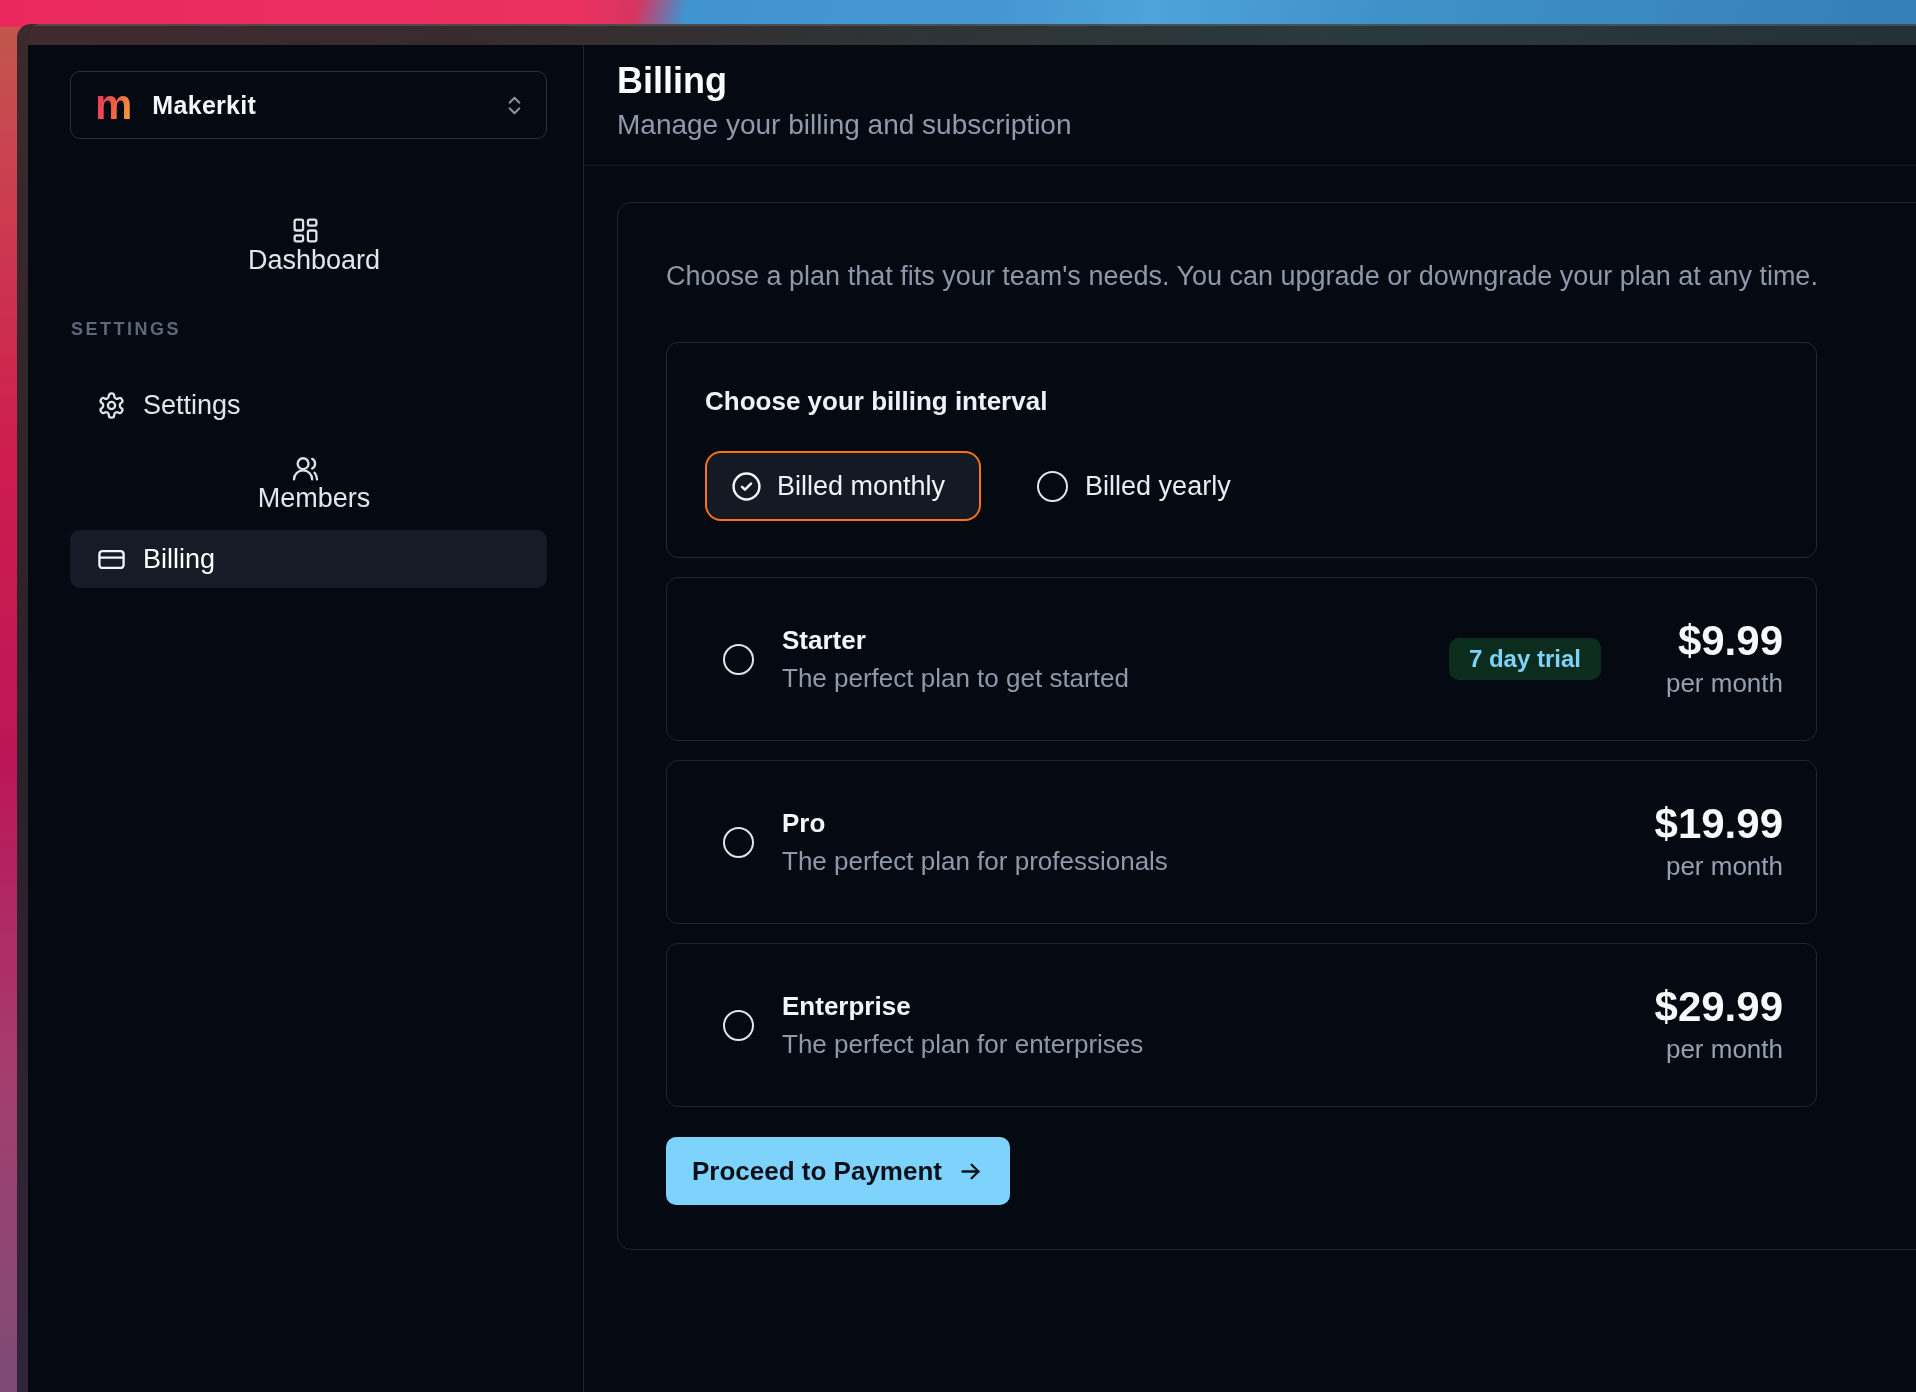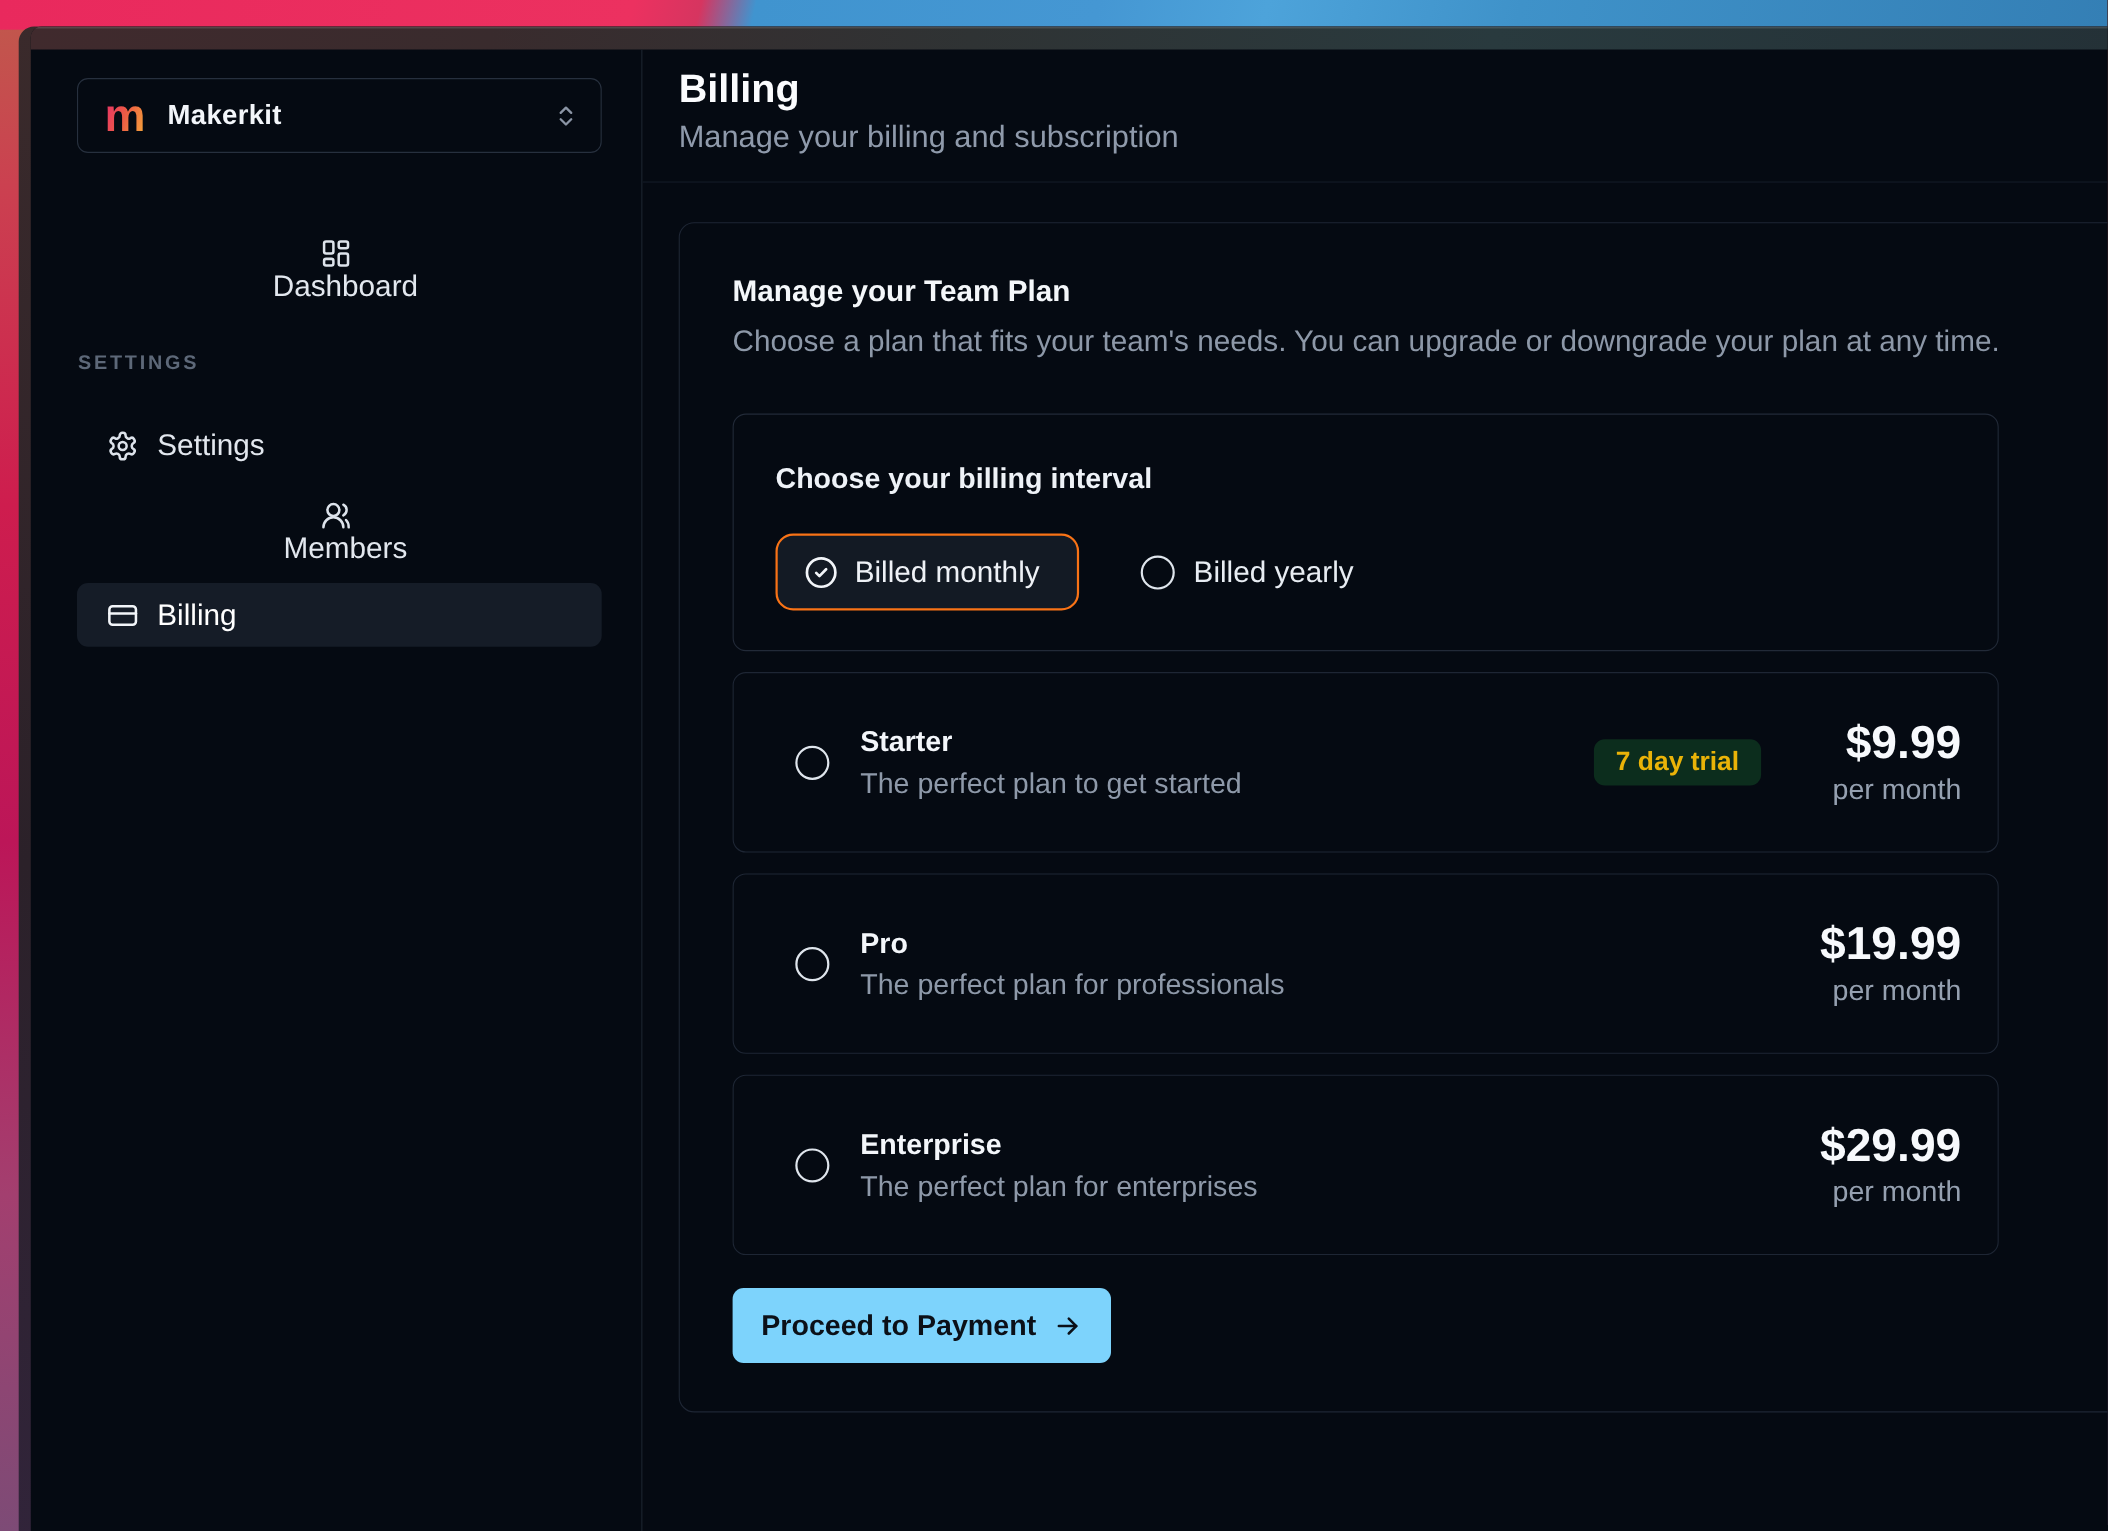--- a/index.html
+++ b/index.html
@@ -69,21 +69,21 @@
   .opt-yearly .opt-label { margin-left:17px; font-size:27px; color:#e8edf3; }
 
   .picker-label { margin-top:44px; font-size:26px; font-weight:500; color:#eff3f8; line-height:32px; }
 
   .plan-row { width:1151px; height:164px; margin-top:19px; border:1px solid #1e2634;
     border-radius:12px; display:flex; align-items:center; padding:0 33px 0 56px; cursor:pointer; }
   .plan-text { margin-left:28px; }
   .plan-name { font-size:26px; font-weight:600; color:#f3f6fa; line-height:36px; }
   .plan-desc { font-size:26px; color:#8e99a9; line-height:36px; margin-top:2px; }
   .plan-right { margin-left:auto; display:flex; align-items:center; gap:32px; }
-  .trial-badge { background:#0c2d1d; color:#eab308; font-size:24px; font-weight:600;
+  .trial-badge { background:#0c2d1d; color:#7dd3fc; font-size:24px; font-weight:600;
     height:42px; padding:0 20px; display:flex; align-items:center; border-radius:10px; }
   .price-block { min-width:150px; text-align:right; }
   .price { font-size:42px; font-weight:700; color:#f7f9fc; line-height:44px; }
   .period { font-size:26px; color:#95a0b0; line-height:32px; margin-top:4px; }
 
   .submit-btn { margin-top:30px; height:68px; padding:0 26px; background:#7dd3fc; color:#0b1018;
     font-size:26px; font-weight:600; font-family:"Liberation Sans",sans-serif;
     border:none; border-radius:10px; display:inline-flex; align-items:center; gap:15px; cursor:pointer; }
   .submit-btn .arr { display:flex; }
 
@@ -161,21 +161,20 @@
           </div>
         </div>
 
         <div class="main">
           <div class="main-header">
             <div class="page-title">Billing</div>
             <div class="page-subtitle">Manage your billing and subscription</div>
           </div>
 
           <div class="card">
-            <div class="card-title">Manage your Team Plan</div>
             <div class="card-subtitle">Choose a plan that fits your team's needs. You can upgrade or downgrade your plan at any time.</div>
 
             <div class="interval-box">
               <div class="interval-title">Choose your billing interval</div>
               <div class="interval-options">
                 <div class="pill-selected">
                   <span class="chk">
                     <svg width="31" height="31" viewBox="0 0 24 24" fill="none" stroke="currentColor" stroke-width="1.9" stroke-linecap="round" stroke-linejoin="round">
                       <circle cx="12" cy="12" r="10"></circle>
                         <path d="m8.5 12.2 2.3 2.3 4.7-4.8"></path>

